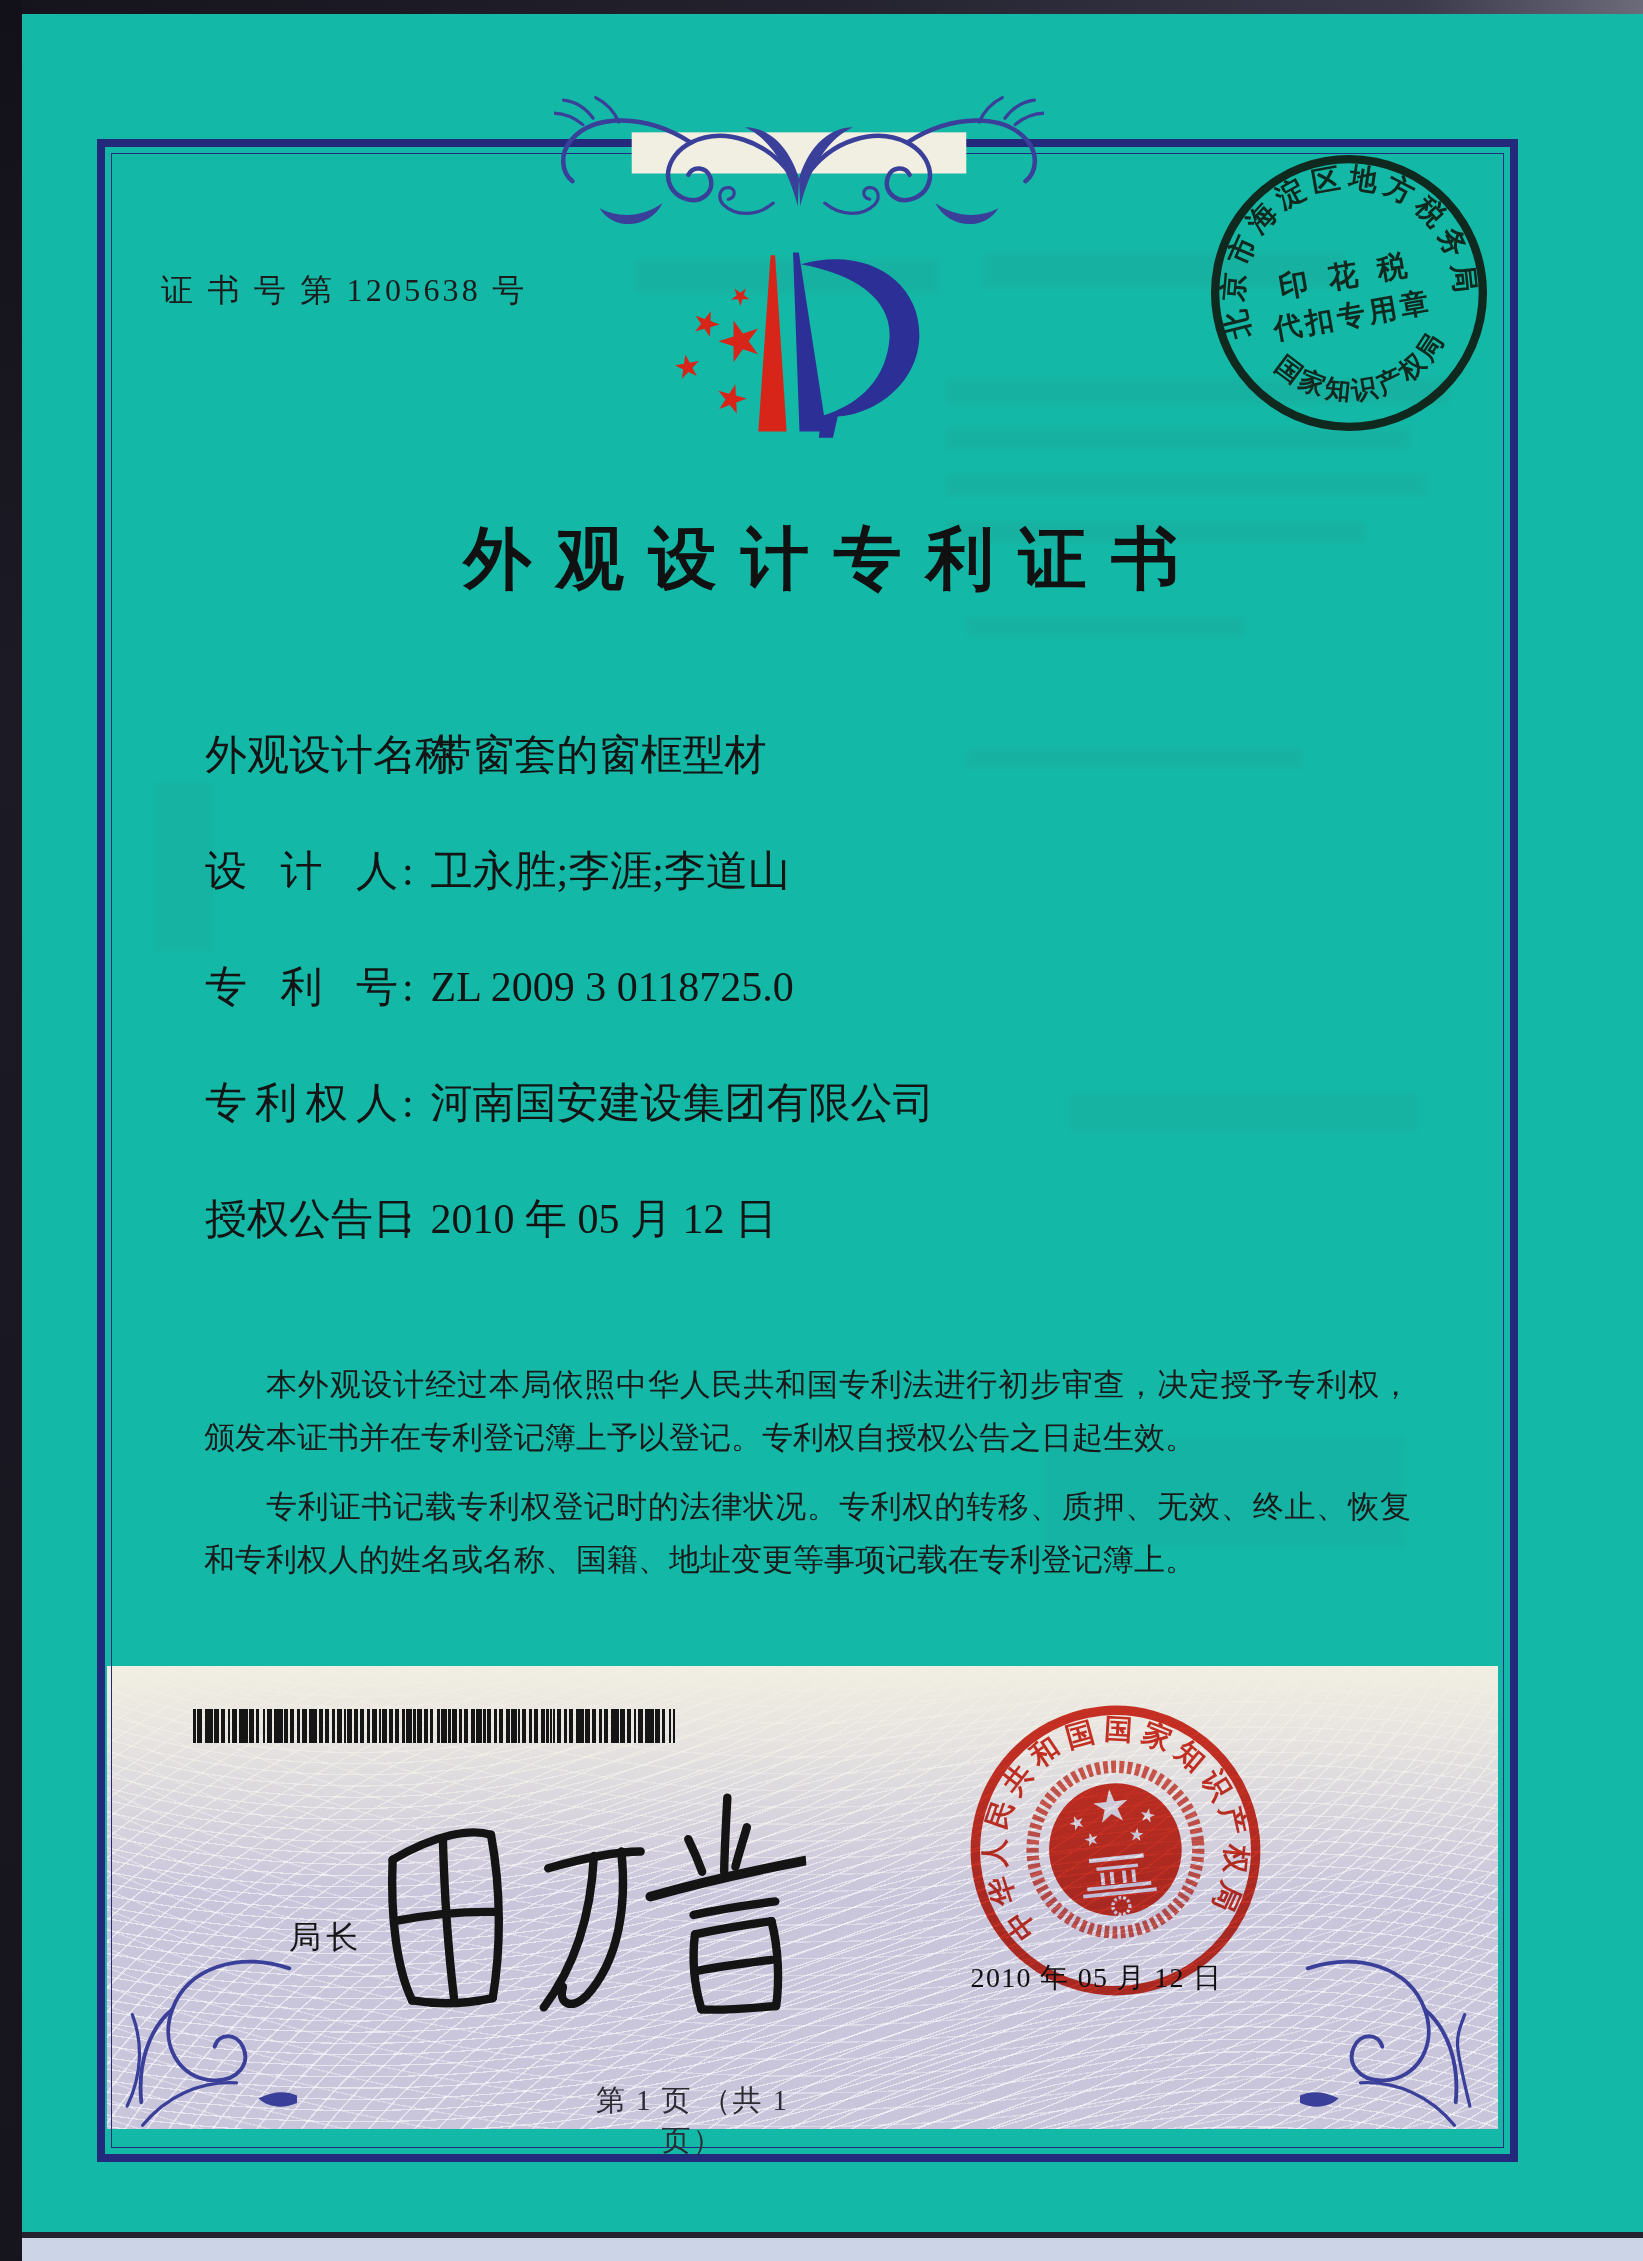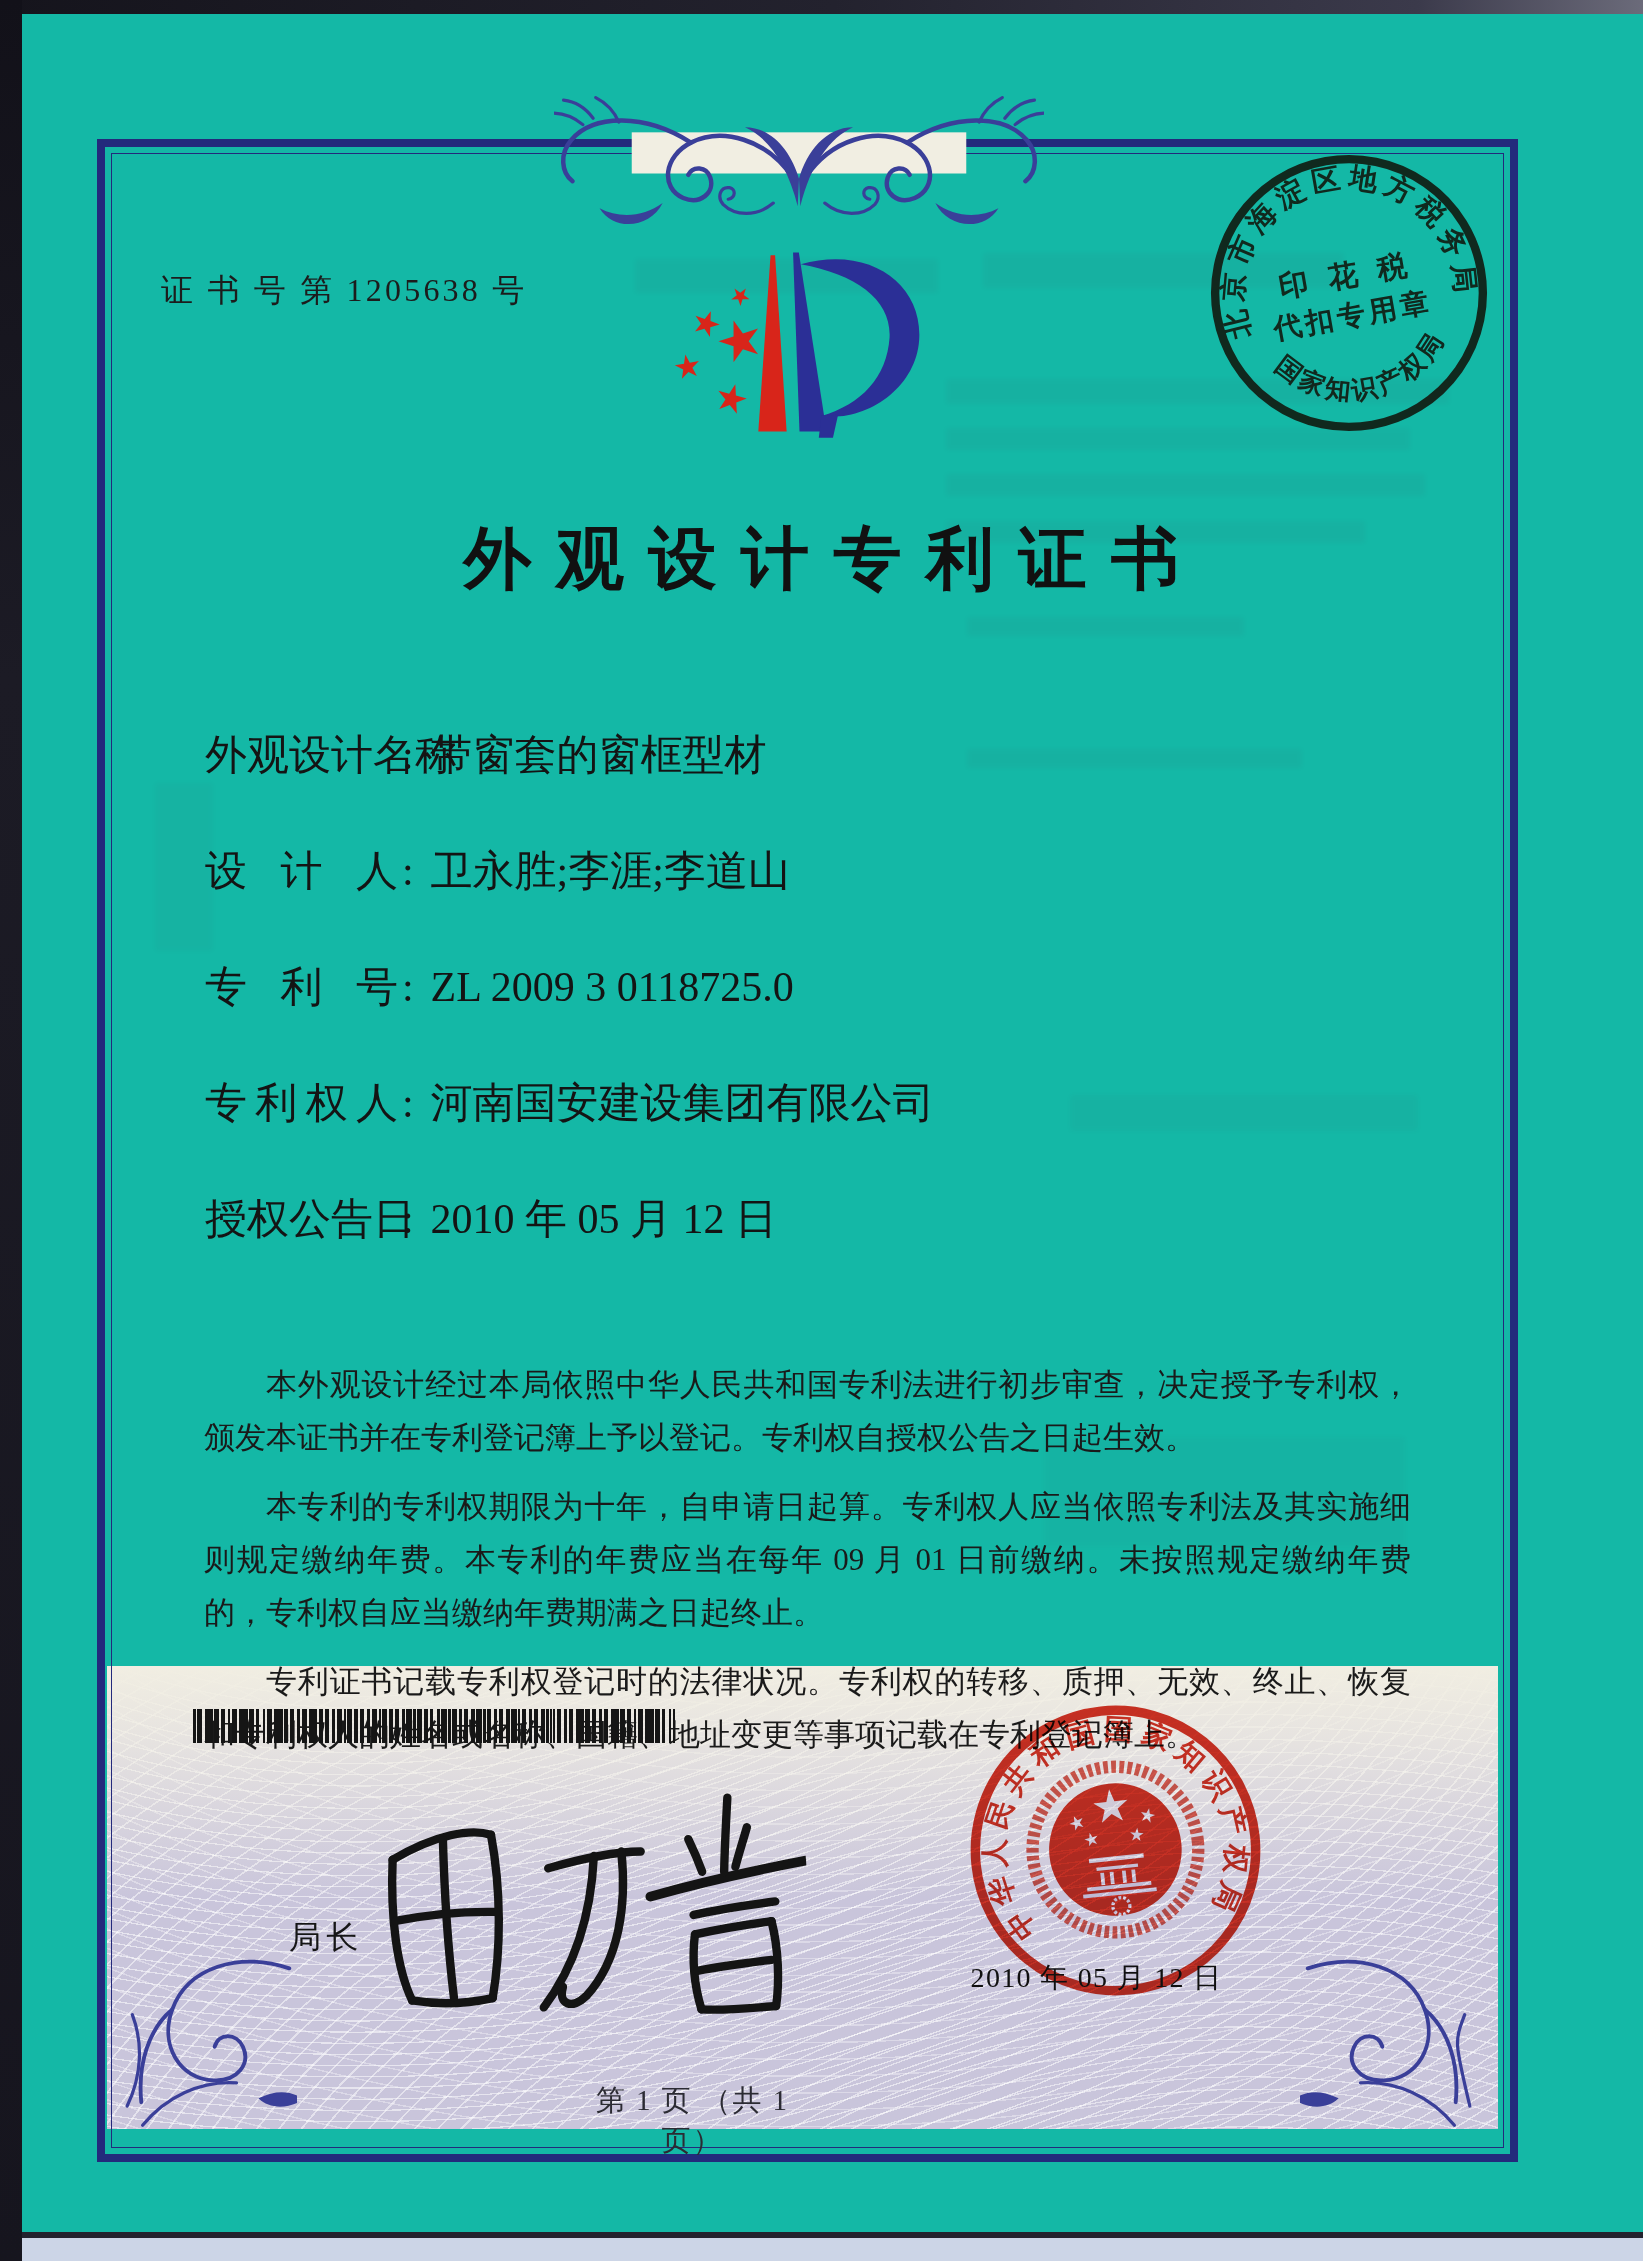--- a/index.html
+++ b/index.html
@@ -171,21 +171,20 @@
     <div class="field-row">
       <span class="field-label">专利权人</span><span class="field-sep">:</span><span>河南国安建设集团有限公司</span>
     </div>
     <div class="field-row">
       <span class="field-label">授权公告日</span><span class="field-sep">:</span><span>2010 年 05 月 12 日</span>
     </div>
   </div>
 
   <div class="abs body-text">
     <p>本外观设计经过本局依照中华人民共和国专利法进行初步审查，决定授予专利权，颁发本证书并在专利登记簿上予以登记。专利权自授权公告之日起生效。</p>
-    <p>本专利的专利权期限为十年，自申请日起算。专利权人应当依照专利法及其实施细则规定缴纳年费。本专利的年费应当在每年 09 月 01 日前缴纳。未按照规定缴纳年费的，专利权自应当缴纳年费期满之日起终止。</p>
     <p>专利证书记载专利权登记时的法律状况。专利权的转移、质押、无效、终止、恢复和专利权人的姓名或名称、国籍、地址变更等事项记载在专利登记簿上。</p>
   </div>
 
   <div class="abs barcode"></div>
 
   <div class="abs sig-label">局长</div>
   <span class="abs sig-hidden">田力普</span>
   <svg class="abs sig-art" width="451" height="284" viewBox="0 0 700 440">
     <g stroke="#141414" stroke-width="13" fill="none" stroke-linecap="round">
       <path d="M60,120 C50,210 55,290 75,340"></path>

